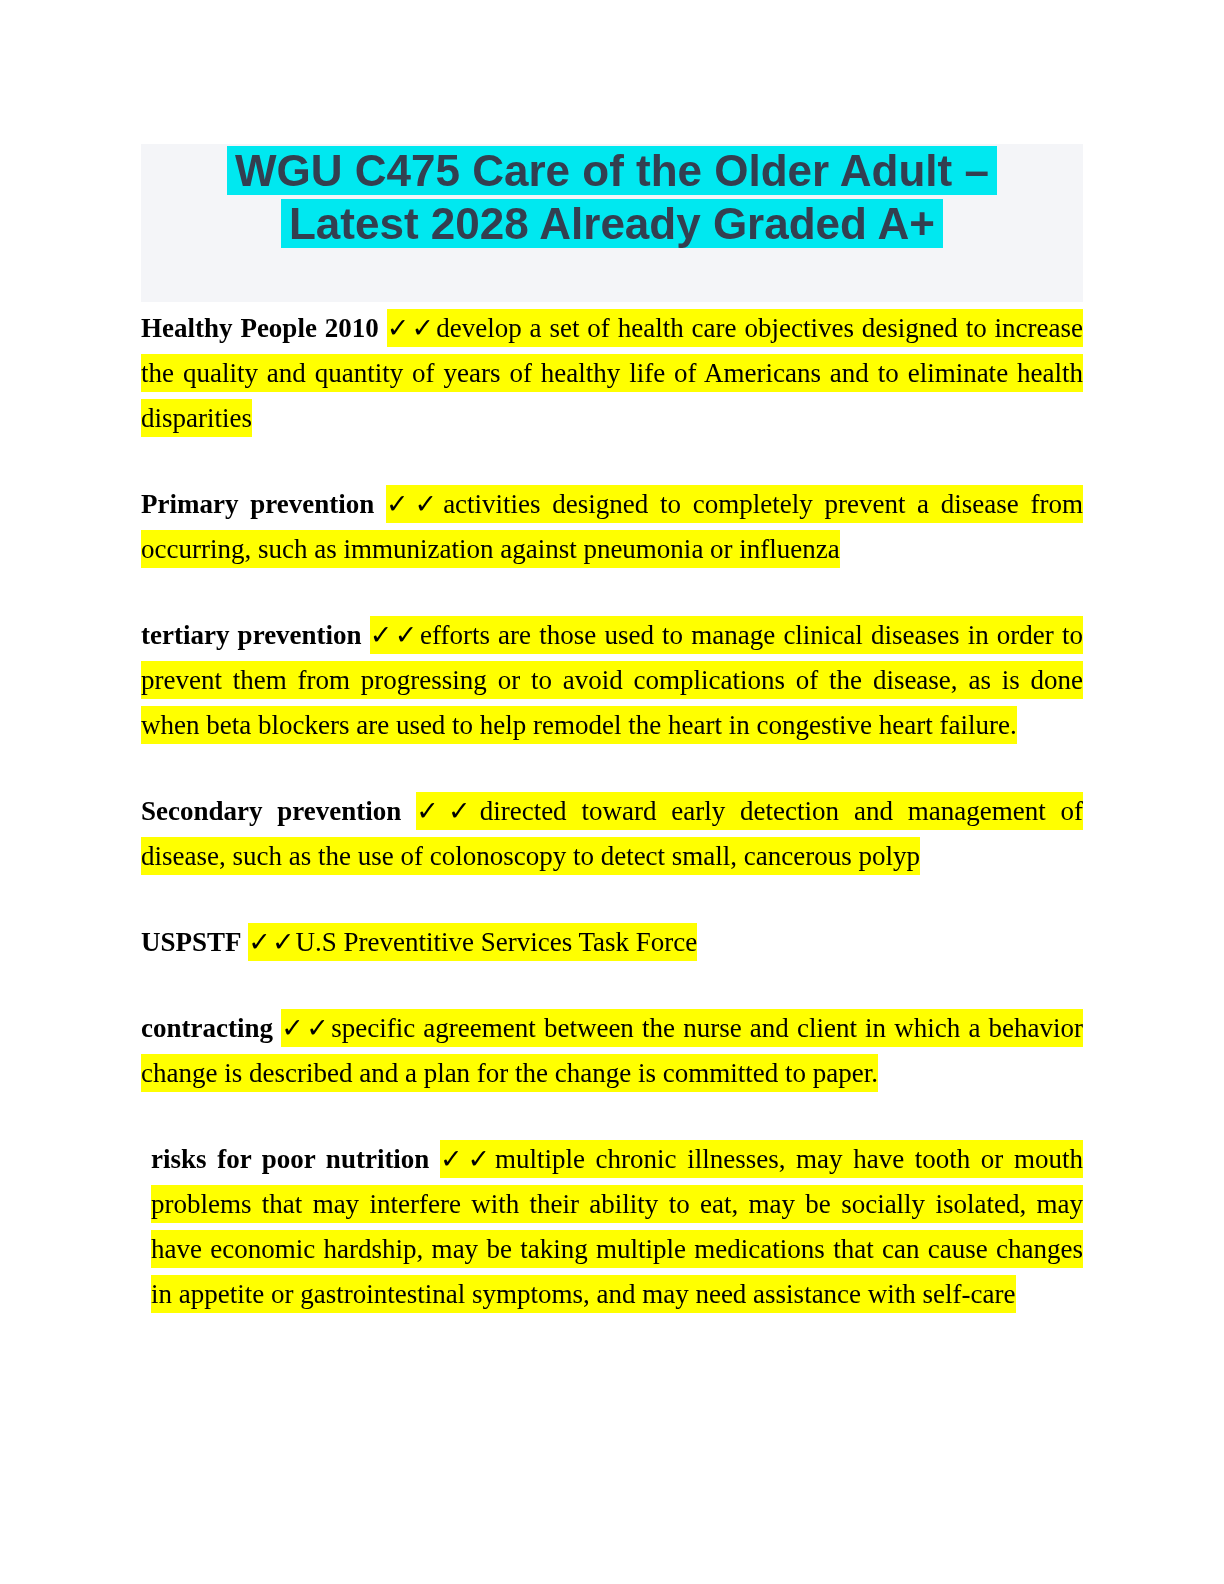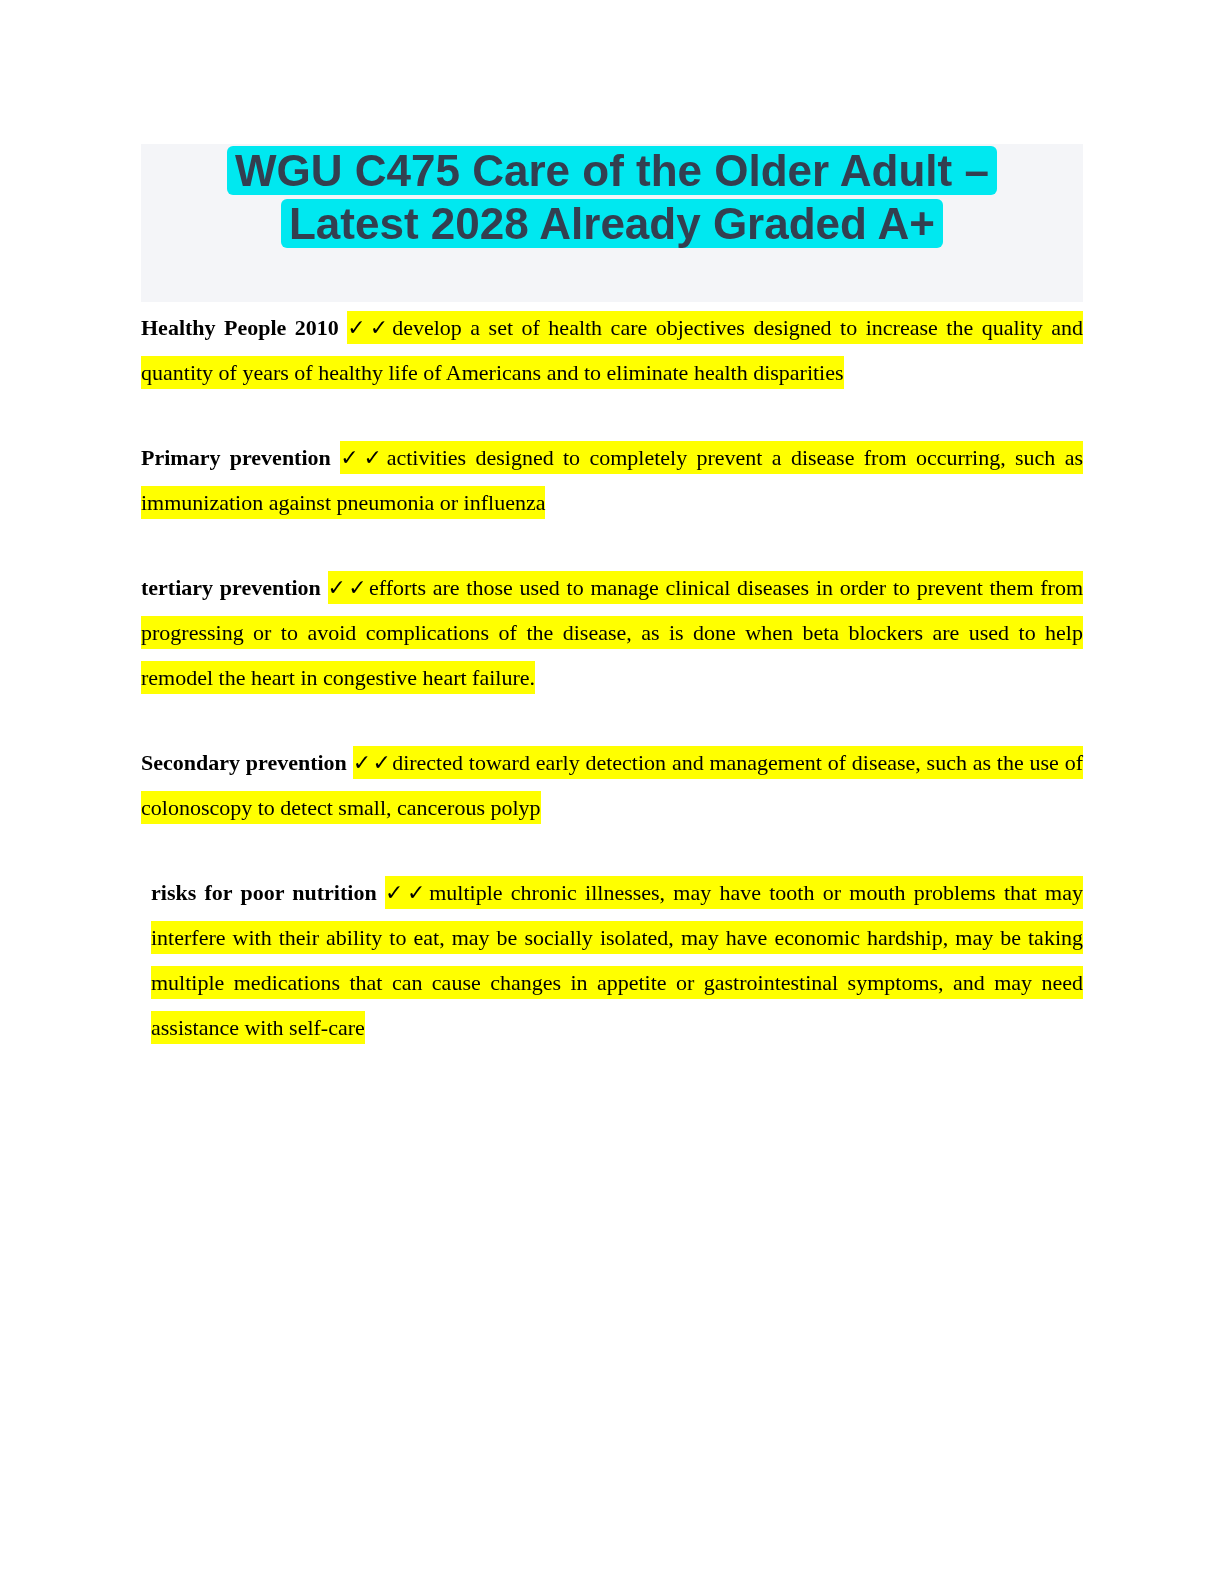--- a/index.html
+++ b/index.html
@@ -32,25 +32,24 @@
     font-weight: bold;
     font-size: 44px;
     line-height: 53px;
     color: var(--title-text);
   }
   .title-line > span {
     background: var(--cyan);
     padding: 0 8px;
     -webkit-box-decoration-break: clone;
     box-decoration-break: clone;
-    border-radius: 6px;
   }
   .content { }
   .entry {
-    font-size: 22px;
+    font-size: 27px;
     line-height: 45px;
     text-align: justify;
     margin: 0 0 40px 0;
   }
   .entry:last-child { margin-bottom: 0; margin-left: 10px; }
   .term {
     font-weight: bold;
     color: var(--body-text);
   }
   .hl {
@@ -81,19 +80,21 @@
 
   <div class="content" id="entries-container">
     <p class="entry"><strong class="term">Healthy People 2010</strong> <span class="hl"><span class="marks">✓✓</span><span>develop a set of health care objectives designed to increase the quality and quantity of years of healthy life of Americans and to eliminate health disparities</span></span></p>
 
     <p class="entry"><strong class="term">Primary prevention</strong> <span class="hl"><span class="marks">✓✓</span><span>activities designed to completely prevent a disease from occurring, such as immunization against pneumonia or influenza</span></span></p>
 
     <p class="entry"><strong class="term">tertiary prevention</strong> <span class="hl"><span class="marks">✓✓</span><span>efforts are those used to manage clinical diseases in order to prevent them from progressing or to avoid complications of the disease, as is done when beta blockers are used to help remodel the heart in congestive heart failure.</span></span></p>
 
     <p class="entry"><strong class="term">Secondary prevention</strong> <span class="hl"><span class="marks">✓✓</span><span>directed toward early detection and management of disease, such as the use of colonoscopy to detect small, cancerous polyp</span></span></p>
 
+    <p class="entry"><strong class="term">USPSTF</strong> <span class="hl"><span class="marks">✓✓</span><span>U.S Preventitive Services Task Force</span></span></p>
 
+    <p class="entry"><strong class="term">contracting</strong> <span class="hl"><span class="marks">✓✓</span><span>specific agreement between the nurse and client in which a behavior change is described and a plan for the change is committed to paper.</span></span></p>
 
 
     <p class="entry"><strong class="term">risks for poor nutrition</strong> <span class="hl"><span class="marks">✓✓</span><span>multiple chronic illnesses, may have tooth or mouth problems that may interfere with their ability to eat, may be socially isolated, may have economic hardship, may be taking multiple medications that can cause changes in appetite or gastrointestinal symptoms, and may need assistance with self-care</span></span></p>
   </div>
 
 </div>
 
 </body></html>

